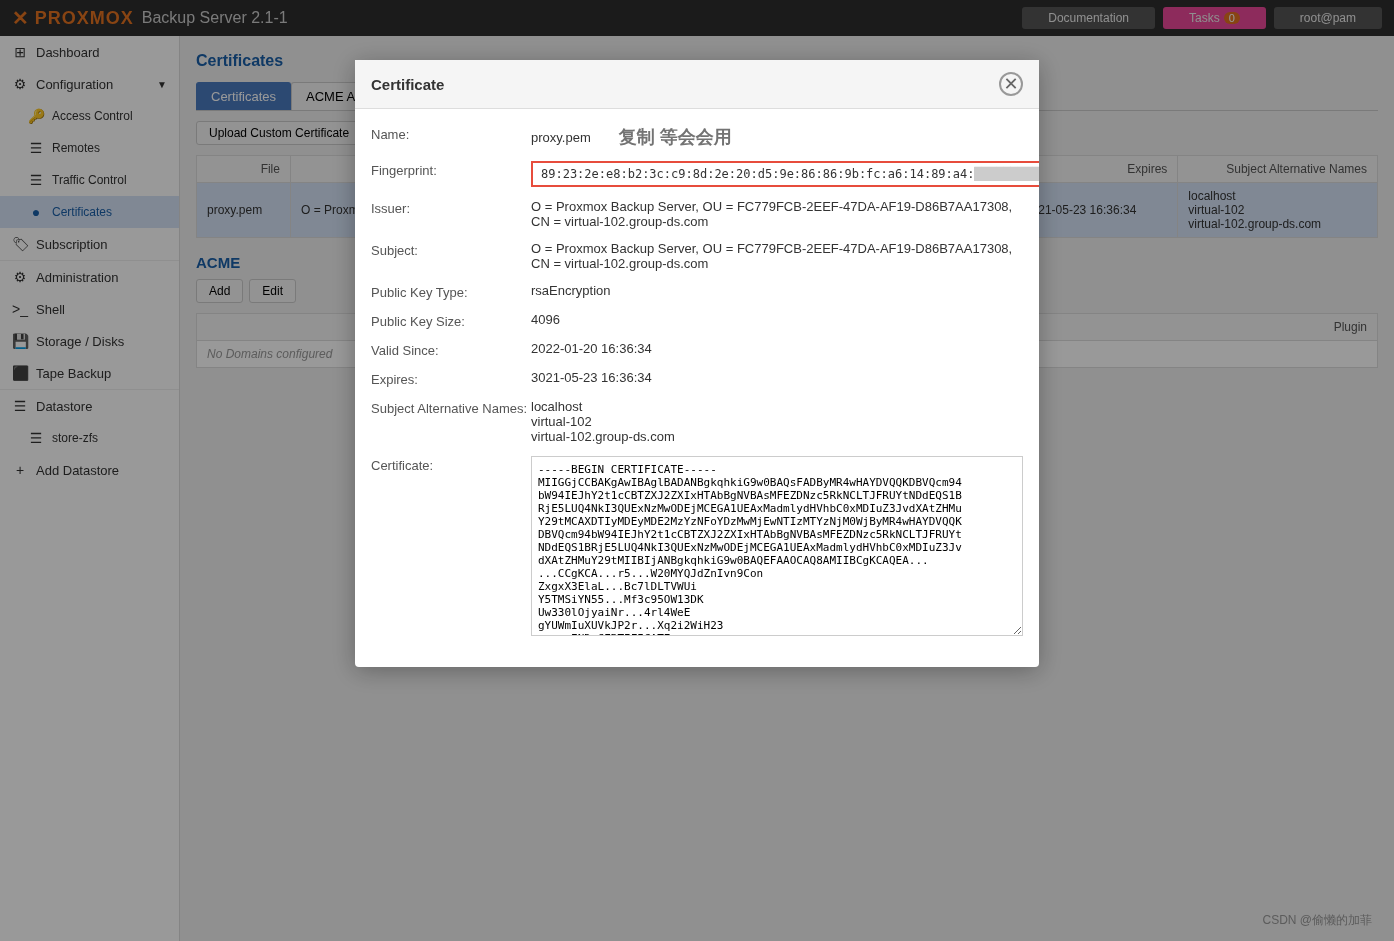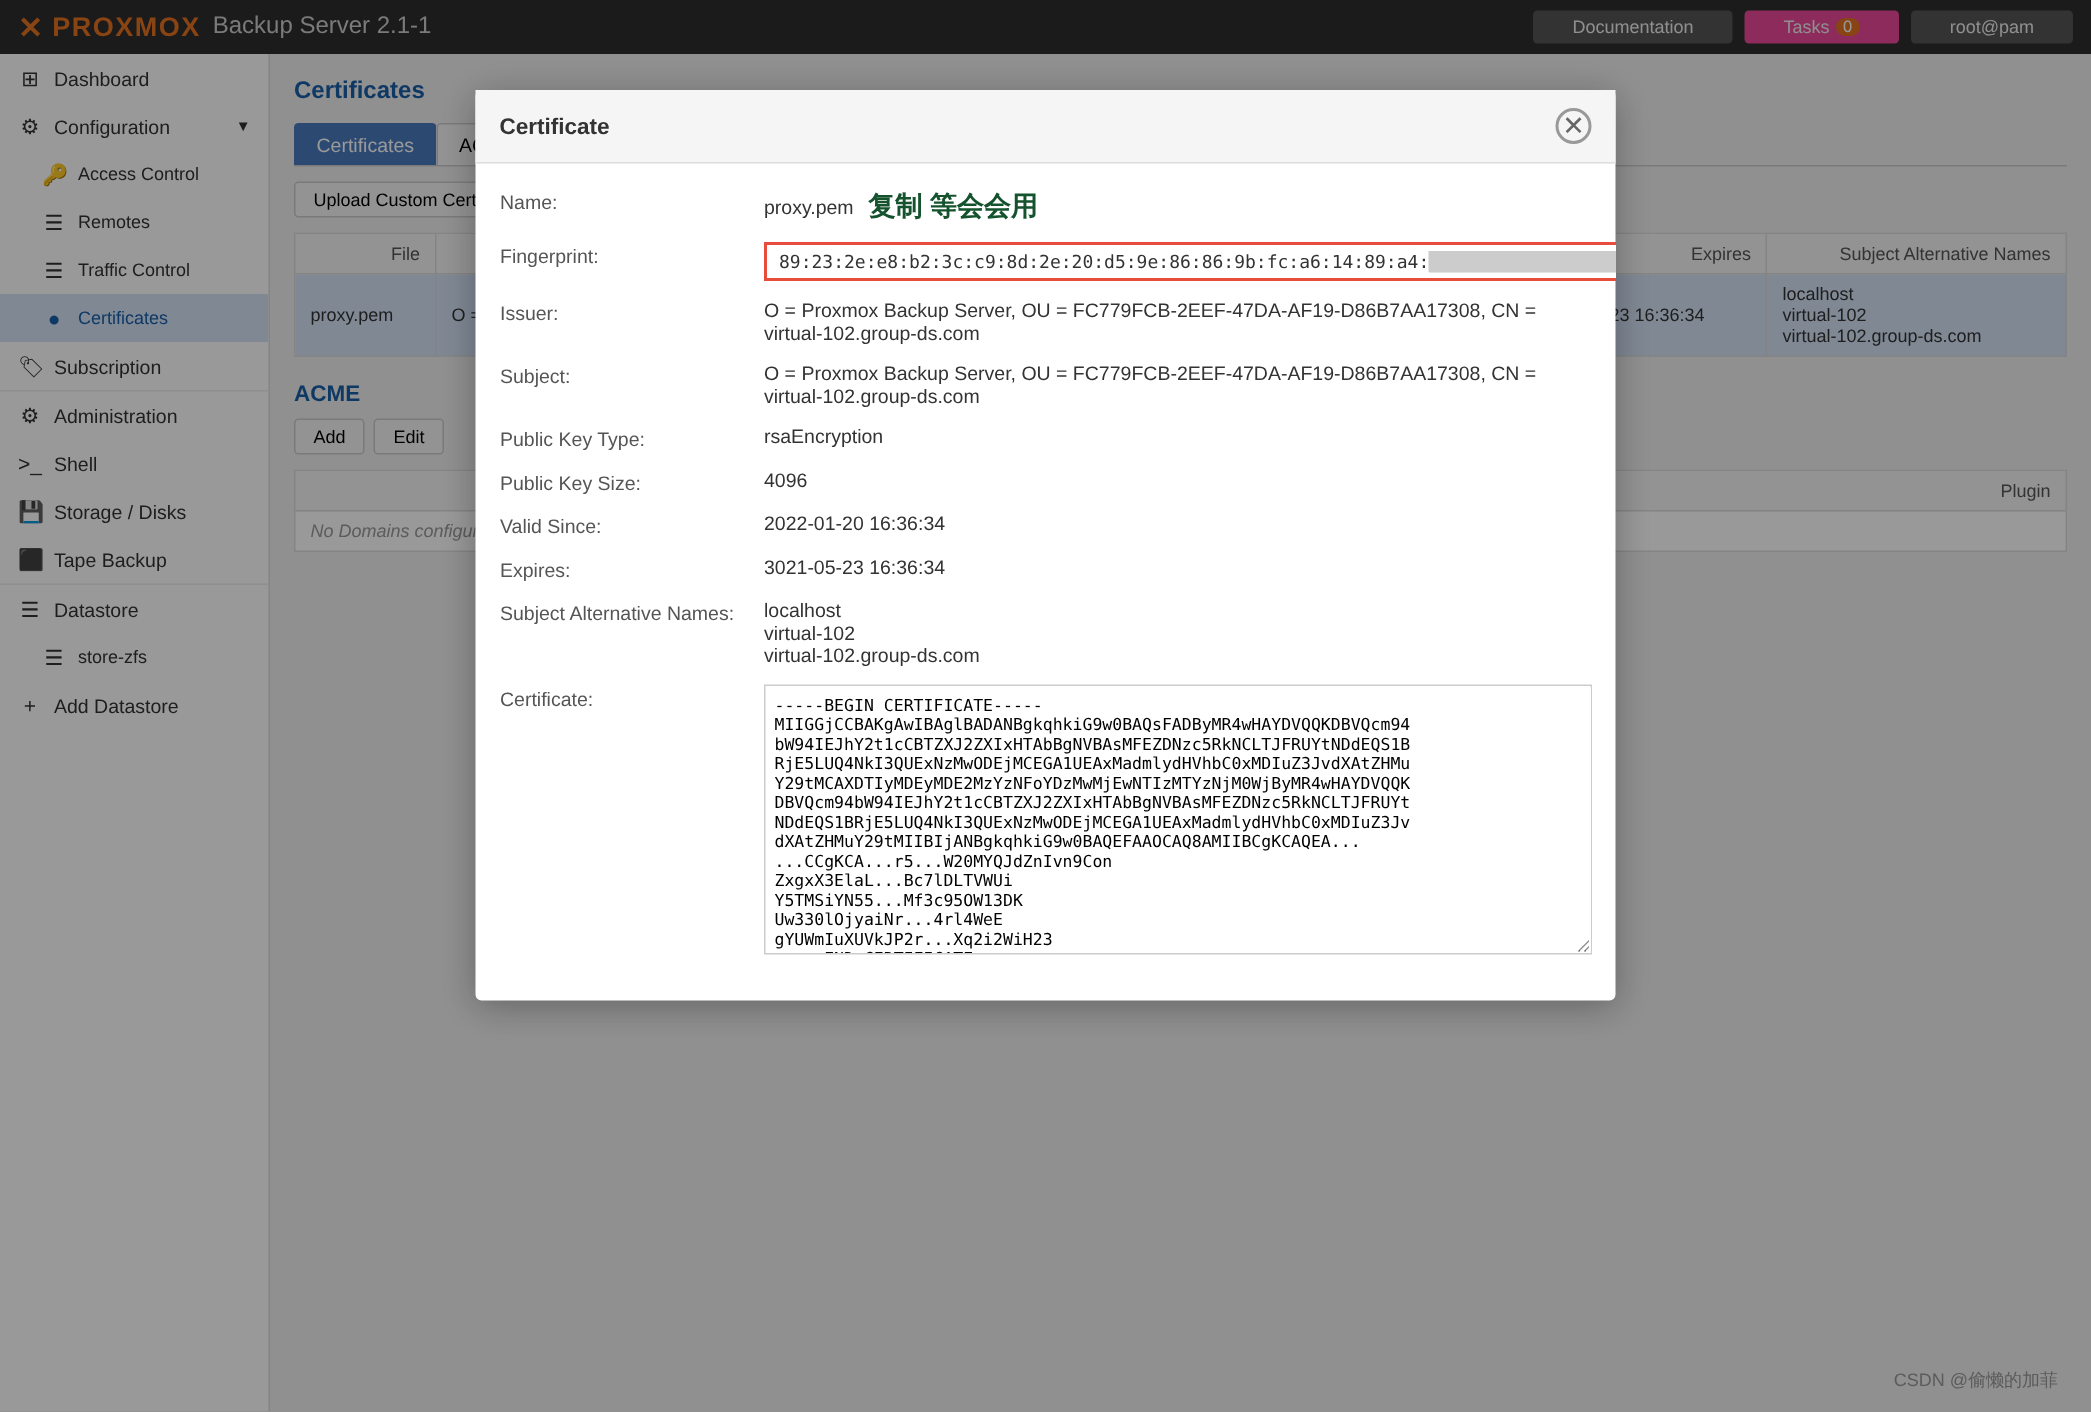--- a/index.html
+++ b/index.html
@@ -76,50 +76,50 @@
     .section-title { font-size: 15px; font-weight: bold; color: #1a5fa8; margin: 16px 0 8px; }
 
     
     .modal-overlay {
       position: fixed; top: 0; left: 0; right: 0; bottom: 0;
       background: rgba(0,0,0,0.4); z-index: 100;
       display: flex; align-items: flex-start; justify-content: center;
       padding-top: 60px;
     }
     .modal {
-      background: #fff; border-radius: 4px; width: 760px;
+      background: #fff; border-radius: 4px; width: 684px;
       box-shadow: 0 4px 24px rgba(0,0,0,0.3);
       display: flex; flex-direction: column; max-height: 820px;
     }
     .modal-header {
       display: flex; align-items: center; justify-content: space-between;
       padding: 12px 16px; border-bottom: 1px solid #ddd; background: #f5f5f5;
     }
     .modal-title { font-size: 15px; font-weight: bold; color: #333; }
     .modal-close {
       background: none; border: none; cursor: pointer; font-size: 18px;
       color: #666; width: 24px; height: 24px; border-radius: 50%;
       display: flex; align-items: center; justify-content: center;
       border: 2px solid #999;
     }
 
     .modal-body { padding: 16px; overflow-y: auto; flex: 1; }
 
-    .field-row { display: flex; align-items: flex-start; margin-bottom: 12px; gap: 16px; }
+    .field-row { display: flex; align-items: flex-start; margin-bottom: 12px; gap: 0; }
     .field-label { width: 160px; min-width: 160px; color: #555; font-size: 13px; padding-top: 2px; }
     .field-value { flex: 1; font-size: 13px; color: #333; }
 
     .fingerprint-box {
       border: 2px solid #e74c3c; padding: 4px 8px; background: #fff;
       font-family: monospace; font-size: 12px; color: #333;
       white-space: nowrap; overflow: hidden; text-overflow: ellipsis;
     }
 
     .copy-hint {
-      color: #14532d; font-size: 18px; font-weight: bold; margin-left: 10px;
+      color: #737373; font-size: 18px; font-weight: bold; margin-left: 28px;
     }
 
     .cert-textarea {
       width: 100%; height: 180px; font-family: monospace; font-size: 11px;
       border: 1px solid #ccc; padding: 6px; resize: vertical;
       background: #fff; overflow-y: scroll;
     }
 
     
     .watermark {

